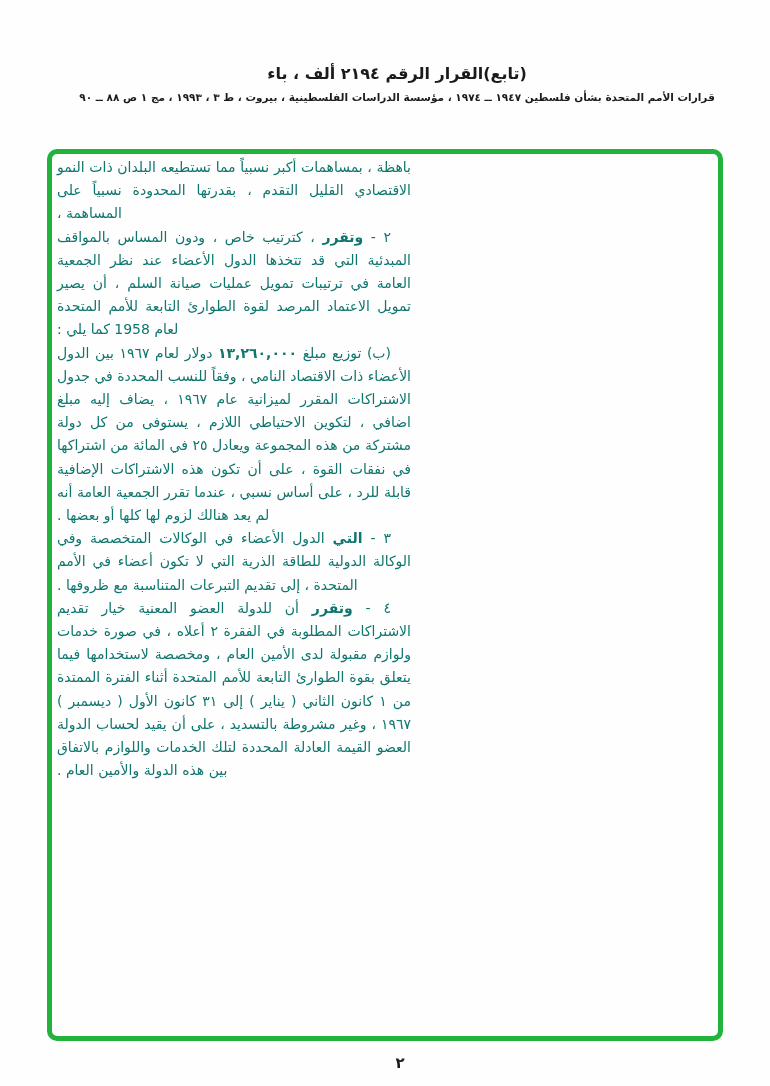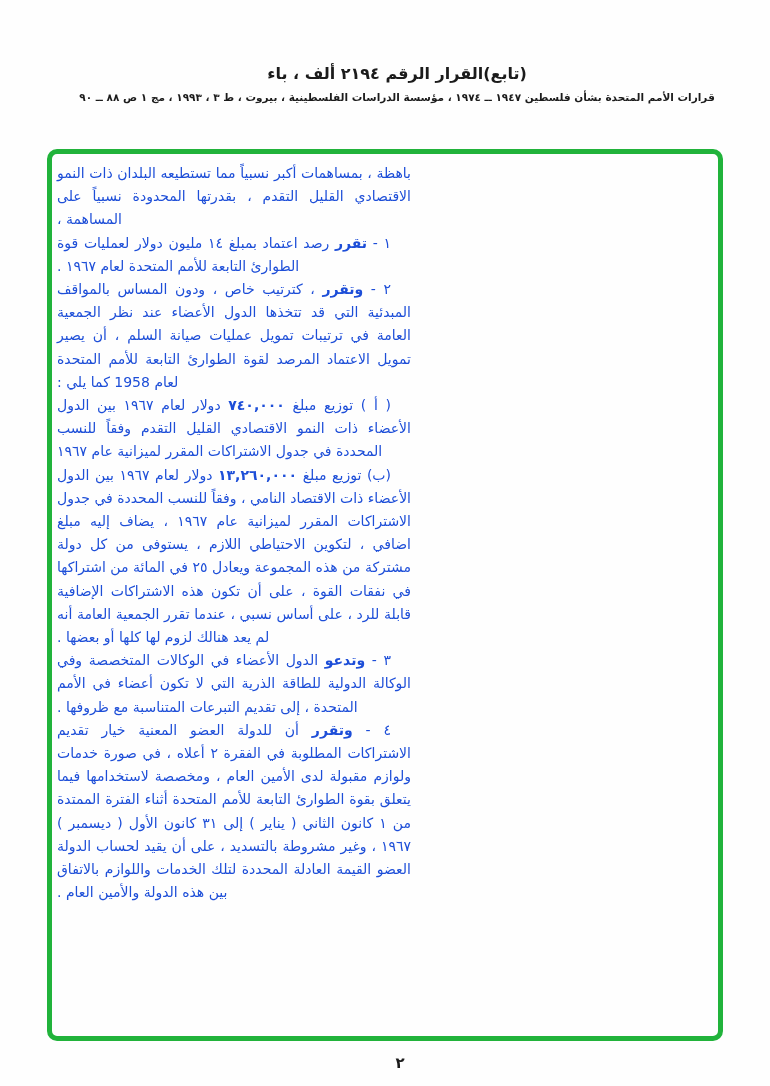--- a/index.html
+++ b/index.html
@@ -40,28 +40,28 @@
     width: 676px;
     height: 892px;
     box-sizing: border-box;
     border: 5px solid #21b33b;
     border-radius: 10px;
     background: transparent;
   }
   .text-col {
     position: absolute;
     left: 57px;
-    top: 162px;
+    top: 156px;
     width: 354px;
     direction: rtl;
     font-size: 14px;
     line-height: 23.2px;
     text-align: justify;
     text-align-last: left;
-    color: #1d4ed8;
+    color: #0f766e;
   }
   .para { margin: 0; }
   .para.indent { text-indent: 20px; }
   .bold { font-weight: bold; }
   .page-number {
     position: absolute;
     top: 1054px;
     left: 0;
     width: 770px;
     box-sizing: border-box;
@@ -76,21 +76,19 @@
 
 <div class="header">
   <div class="doc-title">(تابع)القرار الرقم ٢١٩٤ ألف ، باء</div>
   <div class="source-line">قرارات الأمم المتحدة بشأن فلسطين ١٩٤٧ ــ ١٩٧٤ ، مؤسسة الدراسات الفلسطينية ، بيروت ، ط ٣ ، ١٩٩٣ ، مج ١ ص ٨٨ ــ ٩٠</div>
 </div>
 
 <div class="highlight-box" style="border-color: rgb(33, 179, 59);"></div>
 
 <div class="text-col" id="paragraphs">
     <div class="para"><span class="">باهظة ، بمساهمات أكبر نسبياً مما تستطيعه البلدان ذات النمو الاقتصادي القليل التقدم ، بقدرتها المحدودة نسبياً على المساهمة ،</span></div>
-    <div class="para indent"><span class="">١ - </span><span class="bold">تقرر</span><span class=""> رصد اعتماد بمبلغ ١٤ مليون دولار لعمليات قوة الطوارئ التابعة للأمم المتحدة لعام ١٩٦٧ .</span></div>
     <div class="para indent"><span class="">٢ - </span><span class="bold">وتقرر</span><span class=""> ، كترتيب خاص ، ودون المساس بالمواقف المبدئية التي قد تتخذها الدول الأعضاء عند نظر الجمعية العامة في ترتيبات تمويل عمليات صيانة السلم ، أن يصير تمويل الاعتماد المرصد لقوة الطوارئ التابعة للأمم المتحدة لعام 1958 كما يلي :</span></div>
-    <div class="para indent"><span class="">( أ ) توزيع مبلغ </span><span class="bold">٧٤٠,٠٠٠</span><span class=""> دولار لعام ١٩٦٧ بين الدول الأعضاء ذات النمو الاقتصادي القليل التقدم وفقاً للنسب المحددة في جدول الاشتراكات المقرر لميزانية عام ١٩٦٧</span></div>
     <div class="para indent"><span class="">(ب) توزيع مبلغ </span><span class="bold">١٣,٢٦٠,٠٠٠</span><span class=""> دولار لعام ١٩٦٧ بين الدول الأعضاء ذات الاقتصاد النامي ، وفقاً للنسب المحددة في جدول الاشتراكات المقرر لميزانية عام ١٩٦٧ ، يضاف إليه مبلغ اضافي ، لتكوين الاحتياطي اللازم ، يستوفى من كل دولة مشتركة من هذه المجموعة ويعادل ٢٥ في المائة من اشتراكها في نفقات القوة ، على أن تكون هذه الاشتراكات الإضافية قابلة للرد ، على أساس نسبي ، عندما تقرر الجمعية العامة أنه لم يعد هنالك لزوم لها كلها أو بعضها .</span></div>
-    <div class="para indent"><span class="">٣ - </span><span class="bold">وتدعو</span><span class=""> الدول الأعضاء في الوكالات المتخصصة وفي الوكالة الدولية للطاقة الذرية التي لا تكون أعضاء في الأمم المتحدة ، إلى تقديم التبرعات المتناسبة مع ظروفها .</span></div>
+    <div class="para indent"><span class="">٣ - </span><span class="bold">التي</span><span class=""> الدول الأعضاء في الوكالات المتخصصة وفي الوكالة الدولية للطاقة الذرية التي لا تكون أعضاء في الأمم المتحدة ، إلى تقديم التبرعات المتناسبة مع ظروفها .</span></div>
     <div class="para indent"><span class="">٤ - </span><span class="bold">وتقرر</span><span class=""> أن للدولة العضو المعنية خيار تقديم الاشتراكات المطلوبة في الفقرة ٢ أعلاه ، في صورة خدمات ولوازم مقبولة لدى الأمين العام ، ومخصصة لاستخدامها فيما يتعلق بقوة الطوارئ التابعة للأمم المتحدة أثناء الفترة الممتدة من ١ كانون الثاني ( يناير ) إلى ٣١ كانون الأول ( ديسمبر ) ١٩٦٧ ، وغير مشروطة بالتسديد ، على أن يقيد لحساب الدولة العضو القيمة العادلة المحددة لتلك الخدمات واللوازم بالاتفاق بين هذه الدولة والأمين العام .</span></div>
   </div>
 
 <div class="page-number">٢</div>
 
 </body></html>

